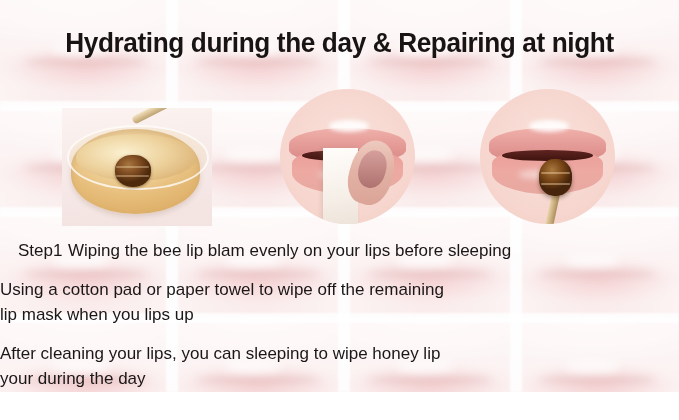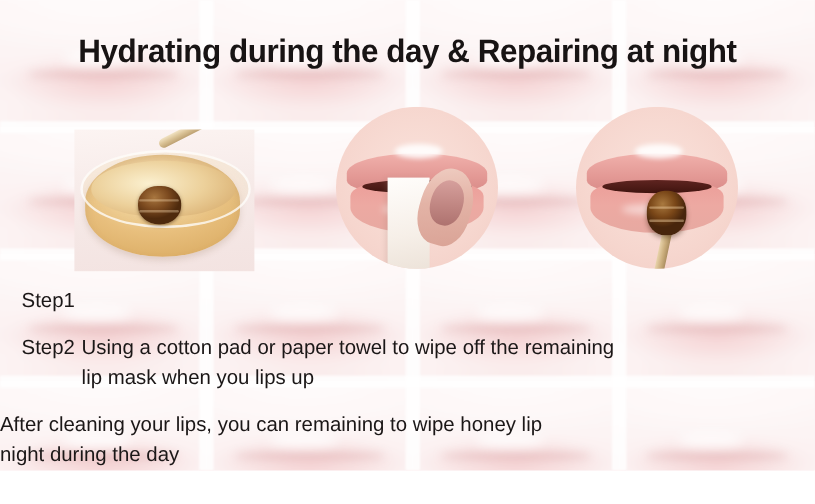--- a/index.html
+++ b/index.html
@@ -489,33 +489,35 @@
           <div class="dip-head"></div>
         </div>
       </div>
 
     </div>
 
     <div class="steps">
 
       <div class="step">
         <div class="step-label">Step1</div>
+        <div class="step-body">
+          <div class="line">Wiping the bee lip blam evenly on your lips before sleeping</div>
+        </div>
       </div>
 
       <div class="step">
-        <div class="step-label">Step2</div>
         <div class="step-body">
           <div class="line">Using a cotton pad or paper towel to wipe off the remaining</div>
           <div class="line">lip mask when you lips up</div>
         </div>
       </div>
 
       <div class="step">
         <div class="step-body">
-          <div class="line">After cleaning your lips, you can remaining to wipe honey lip</div>
-          <div class="line">night during the day</div>
+          <div class="line">After cleaning your lips, you can sleeping to wipe honey lip</div>
+          <div class="line">your during the day</div>
         </div>
       </div>
 
     </div>
 
   </div>
 </div>
 
 </body></html>

